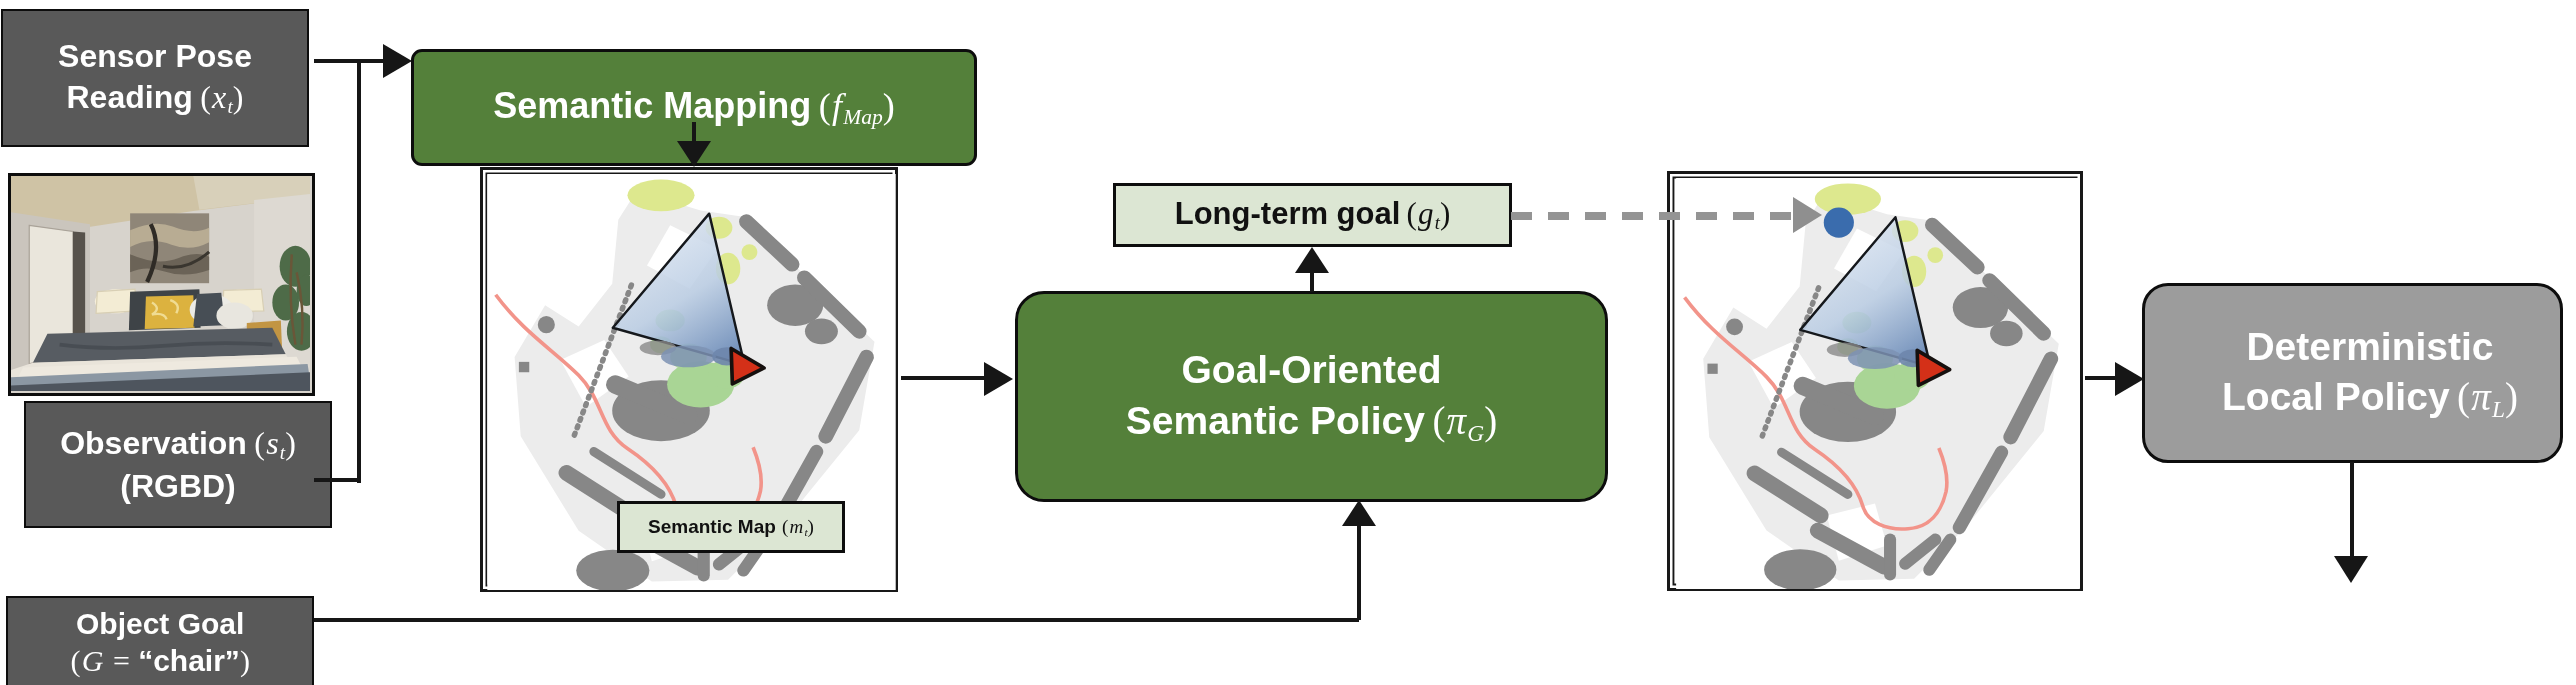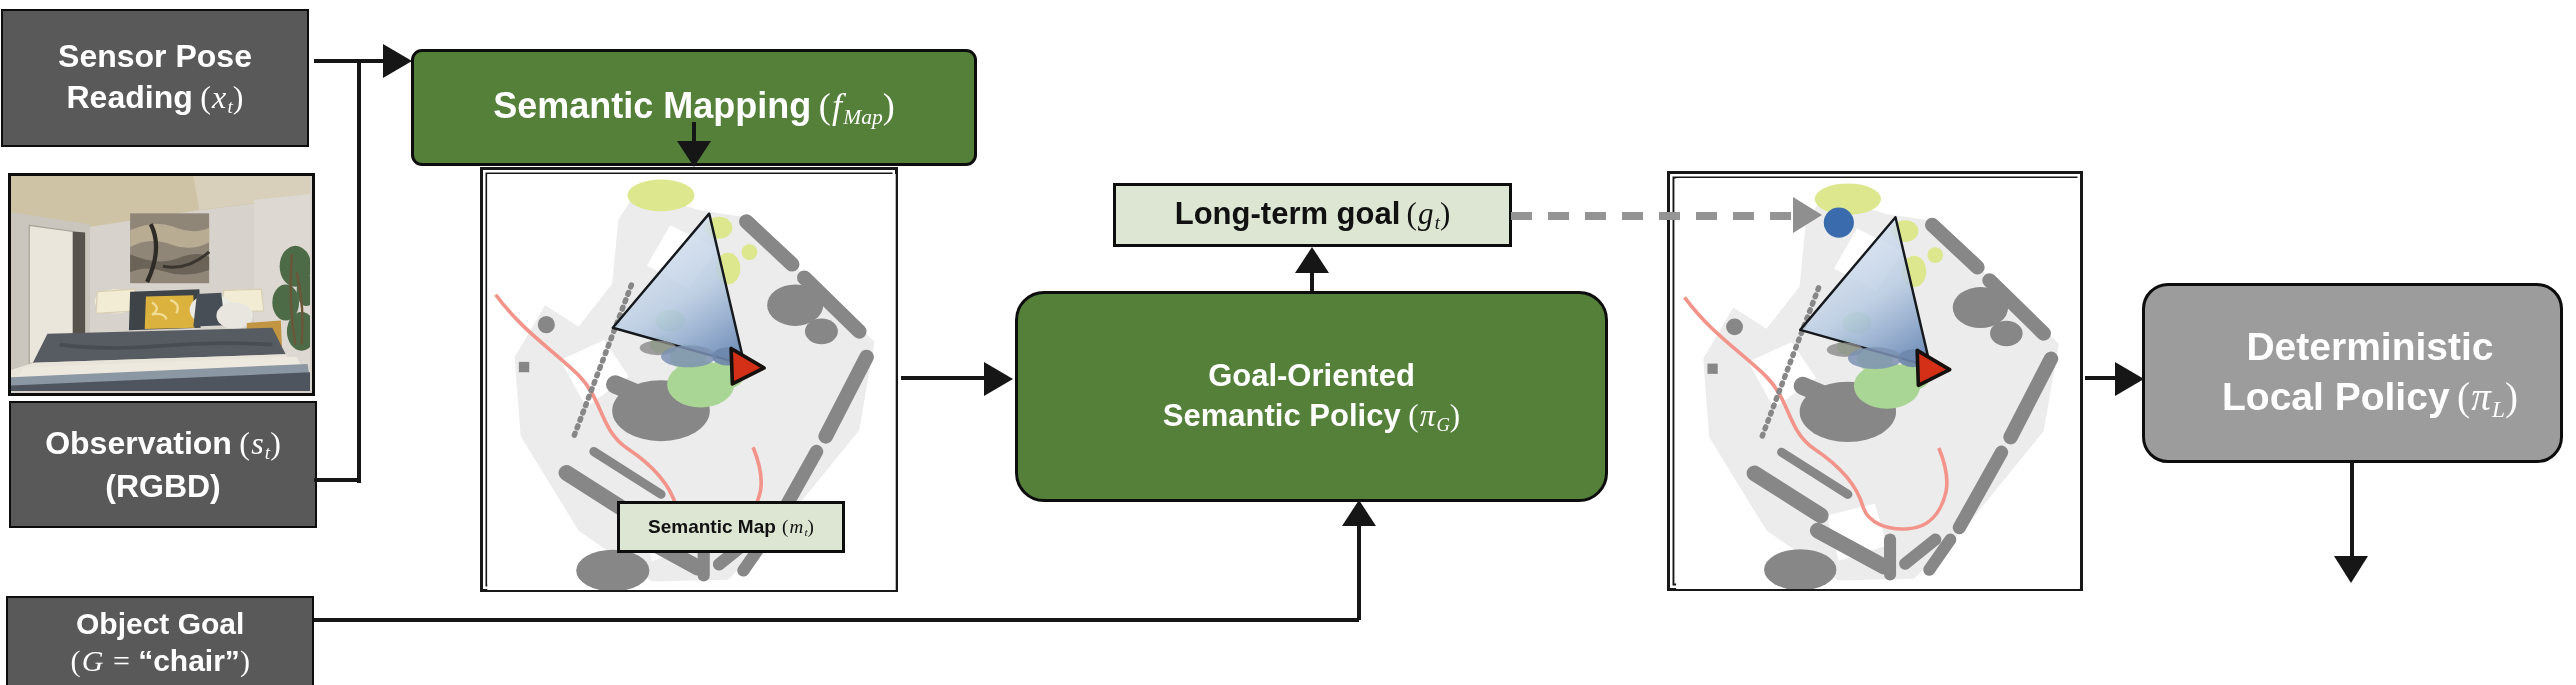--- a/index.html
+++ b/index.html
@@ -129,21 +129,21 @@
       <g fill="#4e6b48">
         <ellipse cx="468" cy="150" rx="26" ry="34"></ellipse>
         <ellipse cx="452" cy="210" rx="22" ry="30"></ellipse>
         <ellipse cx="478" cy="258" rx="24" ry="32"></ellipse>
         <ellipse cx="486" cy="190" rx="16" ry="26"></ellipse>
       </g>
       <path d="M462,130 q-6,80 6,150 M470,160 q14,60 8,120" stroke="#6a5638" stroke-width="4" fill="none"></path>
     </svg>
   </div>
 
-  <div class="node dark" style="left:9px;top:401px;width:308px;height:127px;">
+  <div class="node dark" style="left:24px;top:401px;width:308px;height:127px;">
     <div>
       <span>Observation</span><span class="mathgap"><span class="mp">(</span><span class="mv">s</span><span class="ms">t</span><span class="mp">)</span></span><br>
       <span>(RGBD)</span>
     </div>
   </div>
 
   <div class="node dark" style="left:6.2px;top:596px;width:308px;height:94px;font-size:30px;line-height:1.22;">
     <div>
       <span>Object Goal</span><br>
       <span class="mp">(</span><span class="mv">G</span>&nbsp;<span class="mp">=</span>&nbsp;<span>“chair”</span><span class="mp">)</span>
@@ -167,21 +167,21 @@
       <span>Semantic Map</span><span class="mathgap" style="margin-left:6.2px;"><span class="mp">(</span><span class="mv">m</span><span class="ms">t</span><span class="mp">)</span></span>
     </div>
   </div>
 
   <div class="node lightlbl" style="left:1113px;top:183px;width:399px;height:64px;font-size:31px;">
     <div>
       <span>Long-term goal</span><span class="mathgap" style="margin-left:6.2px;"><span class="mp">(</span><span class="mv">g</span><span class="ms">t</span><span class="mp">)</span></span>
     </div>
   </div>
 
-  <div class="node green" style="left:1015px;top:291px;width:593px;height:211px;font-size:31px;line-height:1.3;">
+  <div class="node green" style="left:1015px;top:291px;width:593px;height:211px;font-size:39px;line-height:1.3;">
     <div>
       <span>Goal-Oriented</span><br>
       <span>Semantic Policy</span><span class="mathgap"><span class="mp">(</span><span class="mv">π</span><span class="ms">G</span><span class="mp">)</span></span>
     </div>
   </div>
 
   <div class="map" style="left:1667px;top:171px;width:416px;height:420px;">
     <svg width="408" height="411" viewBox="0 0 670 682">
       <use href="#mapArt"></use>
       <circle cx="270" cy="74" r="25" fill="#3a6cad"></circle>

